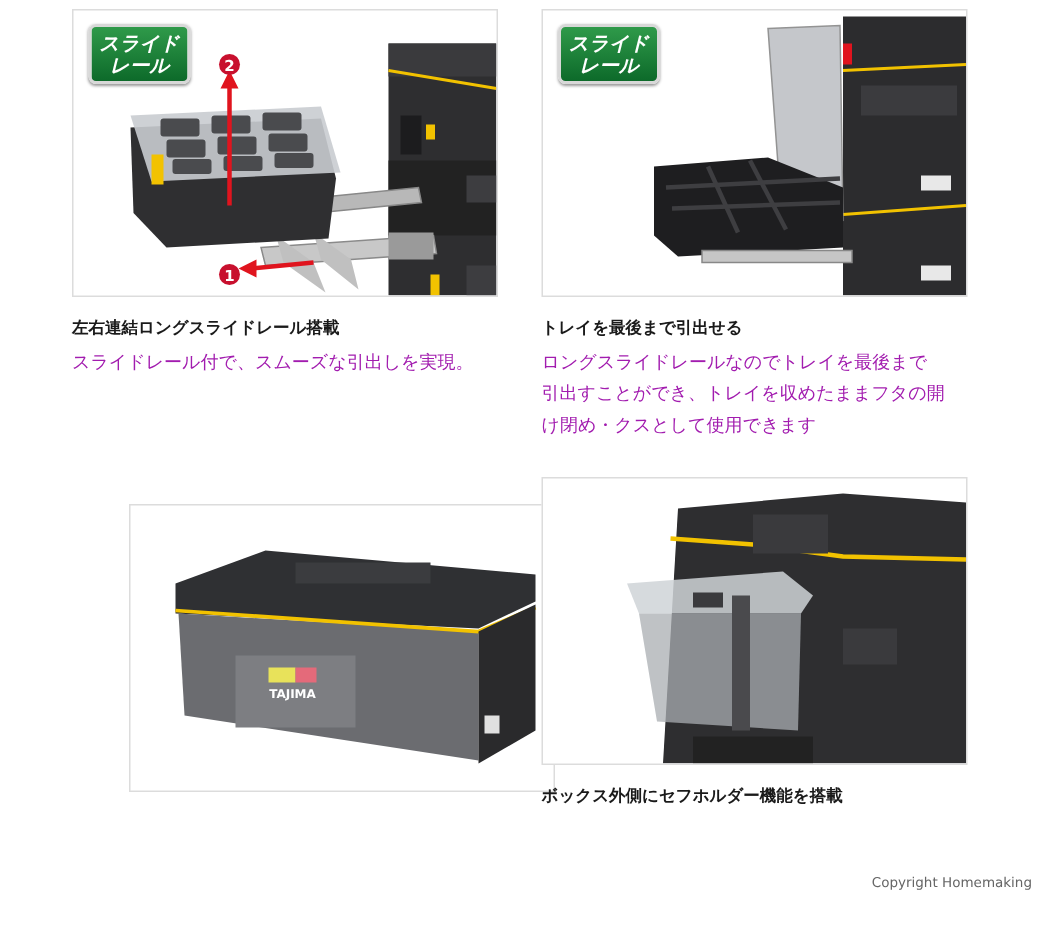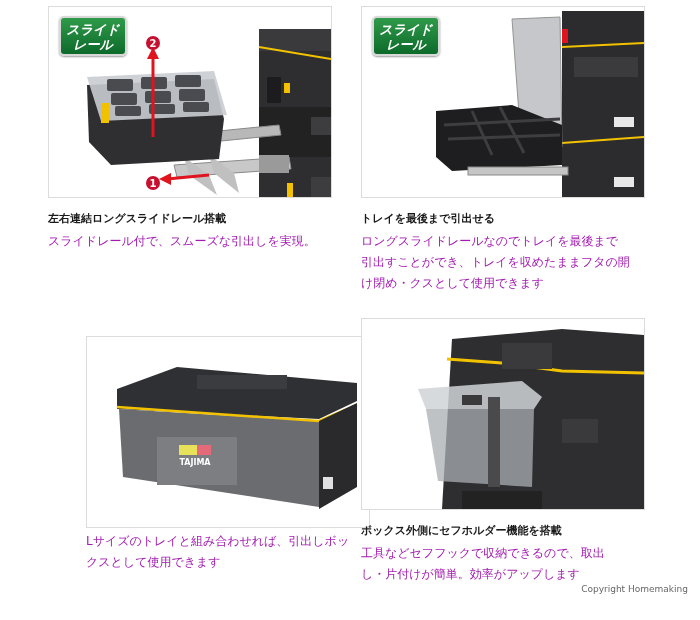--- a/index.html
+++ b/index.html
@@ -120,40 +120,32 @@
       <polygon points="32,72 232,84 232,170 36,140" fill="#6b6c70"></polygon>
       <polyline points="30,70 232,84 270,68" fill="none" stroke="#f2c200" stroke-width="2.5"></polyline>
       <polygon points="232,84 270,66 270,150 232,172" fill="#2a2a2c"></polygon>
       <rect x="70" y="100" width="80" height="48" fill="#7d7e82"></rect>
       <rect x="92" y="108" width="18" height="10" fill="#e8e25a"></rect>
       <rect x="110" y="108" width="14" height="10" fill="#e46a7a"></rect>
       <text x="108" y="128" font-size="8" font-weight="bold" fill="#fff" text-anchor="middle" font-family="DejaVu Sans, sans-serif">TAJIMA</text>
       <rect x="236" y="140" width="10" height="12" fill="#e0e0e0"></rect>
     </svg>
   </div>
-  <div class="desc">
-    <span>Lサイズのトレイと組み合わせれば、引出しボッ</span>
-    <span>クスとして使用できます</span>
-  </div>
 </div>
 
 <div class="card" style="left:361px; top:318px;">
   <div class="frame">
     <svg width="282" height="190" viewBox="0 0 282 190">
       <polygon points="90,20 200,10 282,16 282,190 80,190" fill="#2e2e30"></polygon>
       <polyline points="85,40 140,44 200,52 282,54" fill="none" stroke="#f2c200" stroke-width="3"></polyline>
       <rect x="140" y="24" width="50" height="26" fill="#3a3a3d"></rect>
       <polygon points="56,70 160,62 180,78 172,90 64,90" fill="#cfd3d7" opacity="0.85"></polygon>
       <polygon points="64,90 172,90 170,168 76,162" fill="#a9adb2" opacity="0.75"></polygon>
       <rect x="100" y="76" width="20" height="10" fill="#3a3a3d"></rect>
       <rect x="126" y="78" width="12" height="90" fill="#4a4a4d"></rect>
       <rect x="200" y="100" width="36" height="24" fill="#3a3a3d"></rect>
       <rect x="100" y="172" width="80" height="18" fill="#222"></rect>
     </svg>
   </div>
   <div class="title">ボックス外側にセフホルダー機能を搭載</div>
-  <div class="desc">
-    <span>工具などセフフックで収納できるので、取出</span>
-    <span>し・片付けが簡単。効率がアップします</span>
-  </div>
 </div>
 
 <div class="copyright">Copyright Homemaking</div>
 
 </body></html>

